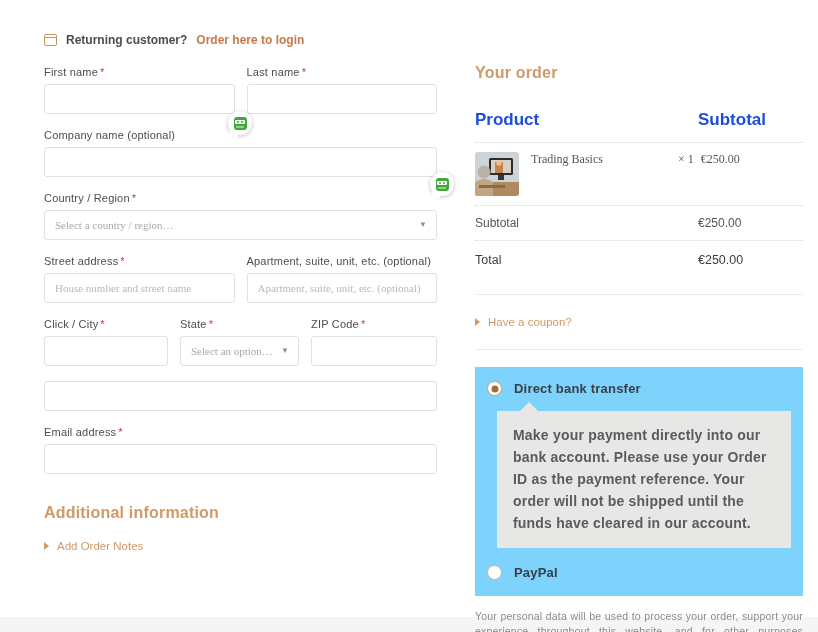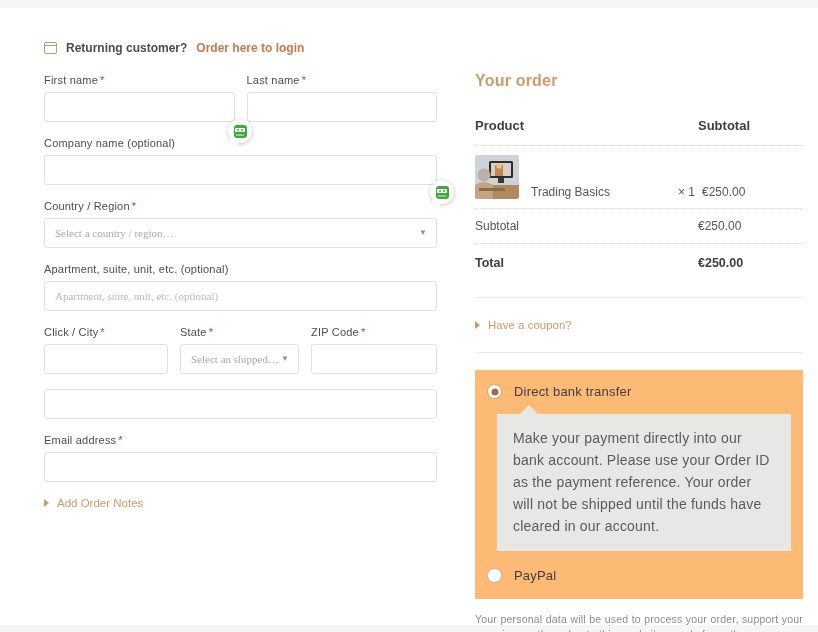--- a/index.html
+++ b/index.html
@@ -3,21 +3,21 @@
 <meta charset="utf-8">
 <style>
   * { margin:0; padding:0; box-sizing:border-box; }
   html,body { width:818px; height:632px; }
   body {
     font-family:"Liberation Sans", sans-serif;
     background:#f5f5f5;
     position:relative;
     overflow:hidden;
   }
-  .page { position:absolute; top:8px; left:0; width:818px; height:617px; background:#ffffff;padding-left:36px; }
+  .page { position:absolute; top:0; left:0; width:818px; height:617px; background:#ffffff;padding-left:36px; }
 
   
   .col-left  { position:absolute; left:44px; top:33px; width:393px; }
   .col-right { position:absolute; left:475px; top:64px; width:328px; }
 
   
   .returning { display:flex; align-items:center; gap:9px; margin-bottom:19px; }
   .win-icon { width:13px; height:12px; border:1.4px solid #c9955f; border-radius:2px; position:relative; flex:0 0 auto; }
   .win-icon::after { content:""; position:absolute; left:0; right:0; top:2.2px; height:1.3px; background:#c9955f; }
   .returning .txt { font-size:12px; font-weight:bold; color:#4c4c54; }
@@ -57,38 +57,38 @@
   .rf-badge::before { content:""; position:absolute; left:2px; bottom:-2px; width:8px; height:8px; background:#fff; transform:rotate(15deg) skew(10deg); border-radius:1px; }
   .rf-icon { position:relative; width:13px; height:13px; background:#3ea83b; border-radius:3px; overflow:hidden; }
   .rf-icon .band { position:absolute; left:1.5px; right:1.5px; top:3.5px; height:4px; background:#fff; border-radius:1px; display:flex; align-items:center; justify-content:center; gap:2px; }
   .rf-icon .band i { width:2px; height:2px; background:#3ea83b; border-radius:50%; }
   .rf-icon .underline { position:absolute; left:2.5px; right:2.5px; top:9.5px; height:1.8px; background:#8fd08c; }
   .rf-1 { left:228px; top:111px; }
   .rf-2 { left:430px; top:172px; }
 
   
   .ord-head { display:flex; justify-content:space-between; padding-bottom:12px; border-bottom:1px dotted #d8d8d8; }
-  .ord-head span { font-size:13px; font-weight:bold; color:#404040; }
+  .ord-head span { font-size:17px; font-weight:bold; color:#1d4ed8; }
   .ord-head .sub { width:105px; }
-  .item-row { display:flex; align-items:flex-end; padding:9px 0; border-bottom:1px dotted #d8d8d8; }
+  .item-row { display:flex; align-items:flex-start; padding:9px 0; border-bottom:1px dotted #d8d8d8;font-family:Liberation Serif, serif; }
   .thumb { width:44px; height:44px; border-radius:3px; overflow:hidden; flex:0 0 auto; margin-right:12px; }
   .item-name { flex:1; font-size:12px; color:#55555c; }
   .item-right { width:125px; display:flex; align-items:center; font-size:12px; color:#55555c; }
   .item-right .qty { margin-right:7px; }
   .tot-row { display:flex; padding:10px 0; border-bottom:1px dotted #d8d8d8; font-size:12px; color:#55555c; }
   .tot-row .lab { flex:1; }
   .tot-row .val { width:105px; }
   .tot-row.total { border-bottom:none; padding:12px 0 10px; }
-  .tot-row.total .lab, .tot-row.total .val { font-weight:bold; color:#3d3d44; font-size:12.5px; }
+  .tot-row.total .lab, .tot-row.total .val { font-weight:normal; color:#3d3d44; font-size:12.5px; }
 
   .divider { border-top:1px solid #ececec; margin:17px 0; }
   .coupon { display:flex; align-items:center; gap:8px; padding:4px 0; cursor:pointer; }
 
   
-  .paybox { background:#fdba74; padding:14px 12px 16px; margin-top:2px; }
+  .paybox { background:#7dd3fc; padding:14px 12px 16px; margin-top:2px;font-weight:bold; }
   .pm-row { display:flex; align-items:center; gap:12px; cursor:pointer; }
   .radio { width:15px; height:15px; border-radius:50%; background:#fff; border:1px solid #b5b5b5; position:relative; flex:0 0 auto; }
   .radio.sel-r { border-color:#bfa273; }
   .radio.sel-r::after { content:""; position:absolute; left:50%; top:50%; width:7px; height:7px; border-radius:50%; background:#a9683c; transform:translate(-50%,-50%); }
   .pm-row .pm-label { font-size:13px; color:#3d3d44; letter-spacing:.2px; }
   .pm-desc { position:relative; margin:15px 0 0 10px; background:#e7e7e6; padding:13px 16px; }
   .pm-desc::before { content:""; position:absolute; top:-9px; left:22px; width:0; height:0;
     border-left:10px solid transparent; border-right:10px solid transparent; border-bottom:10px solid #e7e7e6; }
   .pm-desc p { font-size:14px; line-height:1.58; color:#5a5a60; letter-spacing:.2px; }
   .pm-row.pp { margin-top:17px; }
@@ -130,52 +130,57 @@
     <div class="grp">
       <label class="fl"><span>Country / Region</span><span class="req">*</span></label>
       <div class="sel">
         <span>Select a country / region…</span>
         <span class="arrow">▼</span>
       </div>
     </div>
 
     <div class="row">
       <div class="grp">
+        <label class="fl"><span>Street address</span><span class="req">*</span></label>
+        <input class="ti" placeholder="House number and street name" style="">
+      </div>
+      <div class="grp">
         <label class="fl">Apartment, suite, unit, etc. (optional)</label>
         <input class="ti" placeholder="Apartment, suite, unit, etc. (optional)" style="">
       </div>
     </div>
 
     <div class="row">
       <div class="grp w-city" style="flex:0 0 124px;">
         <label class="fl"><span>Click / City</span><span class="req">*</span></label>
         <input class="ti" style="">
       </div>
       <div class="grp w-state" style="flex:0 0 119px;">
         <label class="fl"><span>State</span><span class="req">*</span></label>
         <div class="sel">
-          <span>Select an shipped…</span>
+          <span>Select an option…</span>
           <span class="arrow">▼</span>
         </div>
       </div>
       <div class="grp zip">
         <label class="fl"><span>ZIP Code</span><span class="req">*</span></label>
         <input class="ti" style="">
       </div>
     </div>
 
     <div class="grp">
       <input class="ti" style="">
     </div>
 
     <div class="grp">
       <label class="fl"><span>Email address</span><span class="req">*</span></label>
       <input class="ti" style="">
     </div>
 
+    <h3 class="sec addl-head">Additional information</h3>
 
     <div class="notes-link">
       <span class="tri"></span>
       <span>Add Order Notes</span>
     </div>
   </div>
 
   <div class="col-right">
 
     <h3 class="sec">Your order</h3>

